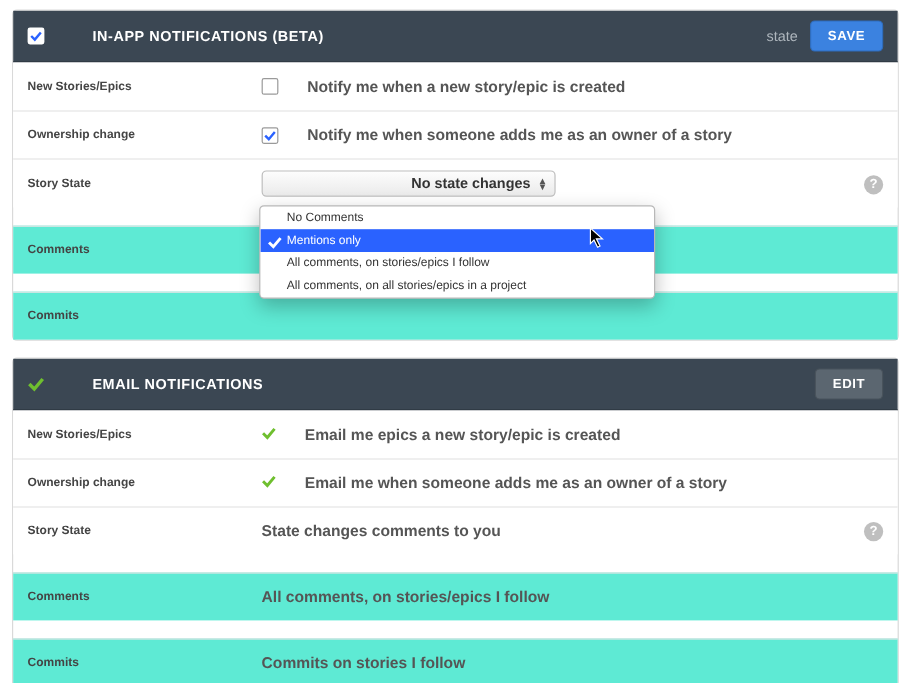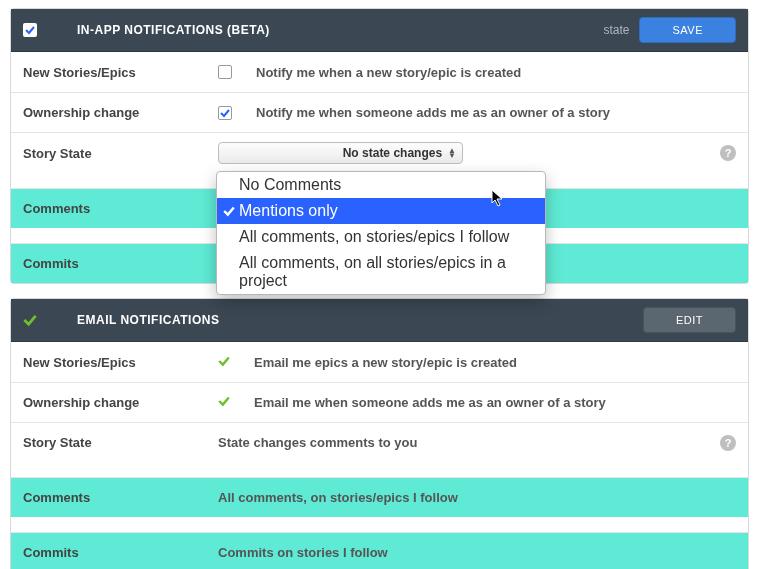--- a/index.html
+++ b/index.html
@@ -11,41 +11,41 @@
     display: flex; align-items: center;
     background: #3b4753;
     color: #fff;
     padding: 8px 12px;
     border-bottom: 1px solid #2f3943;
   }
   .panel-header .title { font-size: 12px; letter-spacing: 0.5px; font-weight: 600; margin-left: 32px; }
   .panel-header .spacer { flex: 1; }
   .panel-header .cancel { color: #aeb6bd; font-size: 12px; margin-right: 10px; cursor: pointer; }
   .btn {
-    background: #5b6670; color: #fff; font-size: 11px; font-weight: 400;
-    padding: 6px 32px; border-radius: 4px; border: 1px solid #49535c;
+    background: #5b6670; color: #fff; font-size: 11px; font-weight: 700;
+    padding: 6px 14px; border-radius: 4px; border: 1px solid #49535c;
     letter-spacing: 0.5px; cursor: pointer;
   }
   .btn.primary { background: #3b82e0; border-color: #2f6dbd; }
   .header-icon { display: inline-flex; align-items: center; justify-content: center; margin-right: 8px; }
   .chk-header {
     width: 14px; height: 14px; background: #fff; border-radius: 2px;
     display: inline-flex; align-items: center; justify-content: center;
   }
 
   .row {
     display: flex; align-items: center;
     min-height: 40px; padding: 9px 12px;
     border-top: 1px solid #e5e5e5;
     background: #fff;
     position: relative;
   }
   .row.alt { background: #5eead4; margin-top: 15px; }
   .row:first-of-type { border-top: none; }
-  .row .label { width: 195px; font-weight: 700; color: #444; font-size: 13px; }
+  .row .label { width: 195px; font-weight: 700; color: #444; font-size: 10px; }
   .row .value { flex: 1; display: flex; align-items: center; gap: 24px; color: #555; font-weight: bold; }
   .row .help { width: 20px; text-align: right; }
   .help-icon {
     display:inline-flex; width:16px; height:16px; border-radius:50%;
     background:#bfbfbf; color:#fff; font-size:11px; font-weight:700;
     align-items:center; justify-content:center;
   }
 
   .chk { width: 14px; height: 14px; border: 1px solid #9a9a9a; border-radius: 2px; background: #fff; display: inline-flex; align-items: center; justify-content: center; }
   .chk.checked svg { display:block; }
@@ -72,21 +72,21 @@
     background: #fff;
     border: 1px solid #b8b8b8;
     border-radius: 4px;
     box-shadow: 0 6px 16px rgba(0,0,0,0.25);
     z-index: 50;
     overflow: hidden;
   }
   .dropdown .opt {
     display: flex; align-items: center;
     padding: 4px 10px 4px 22px;
-    font-size: 16px; color: #333;
+    font-size: 10px; color: #333;
     position: relative;
     cursor: default;
   }
   .dropdown .opt .tick {
     position: absolute; left: 6px; top: 5px; width: 12px; height: 12px;
   }
   .dropdown .opt.selected { background: #2a62ff; color: #fff; }
 
   .cursor {
     position: absolute;

